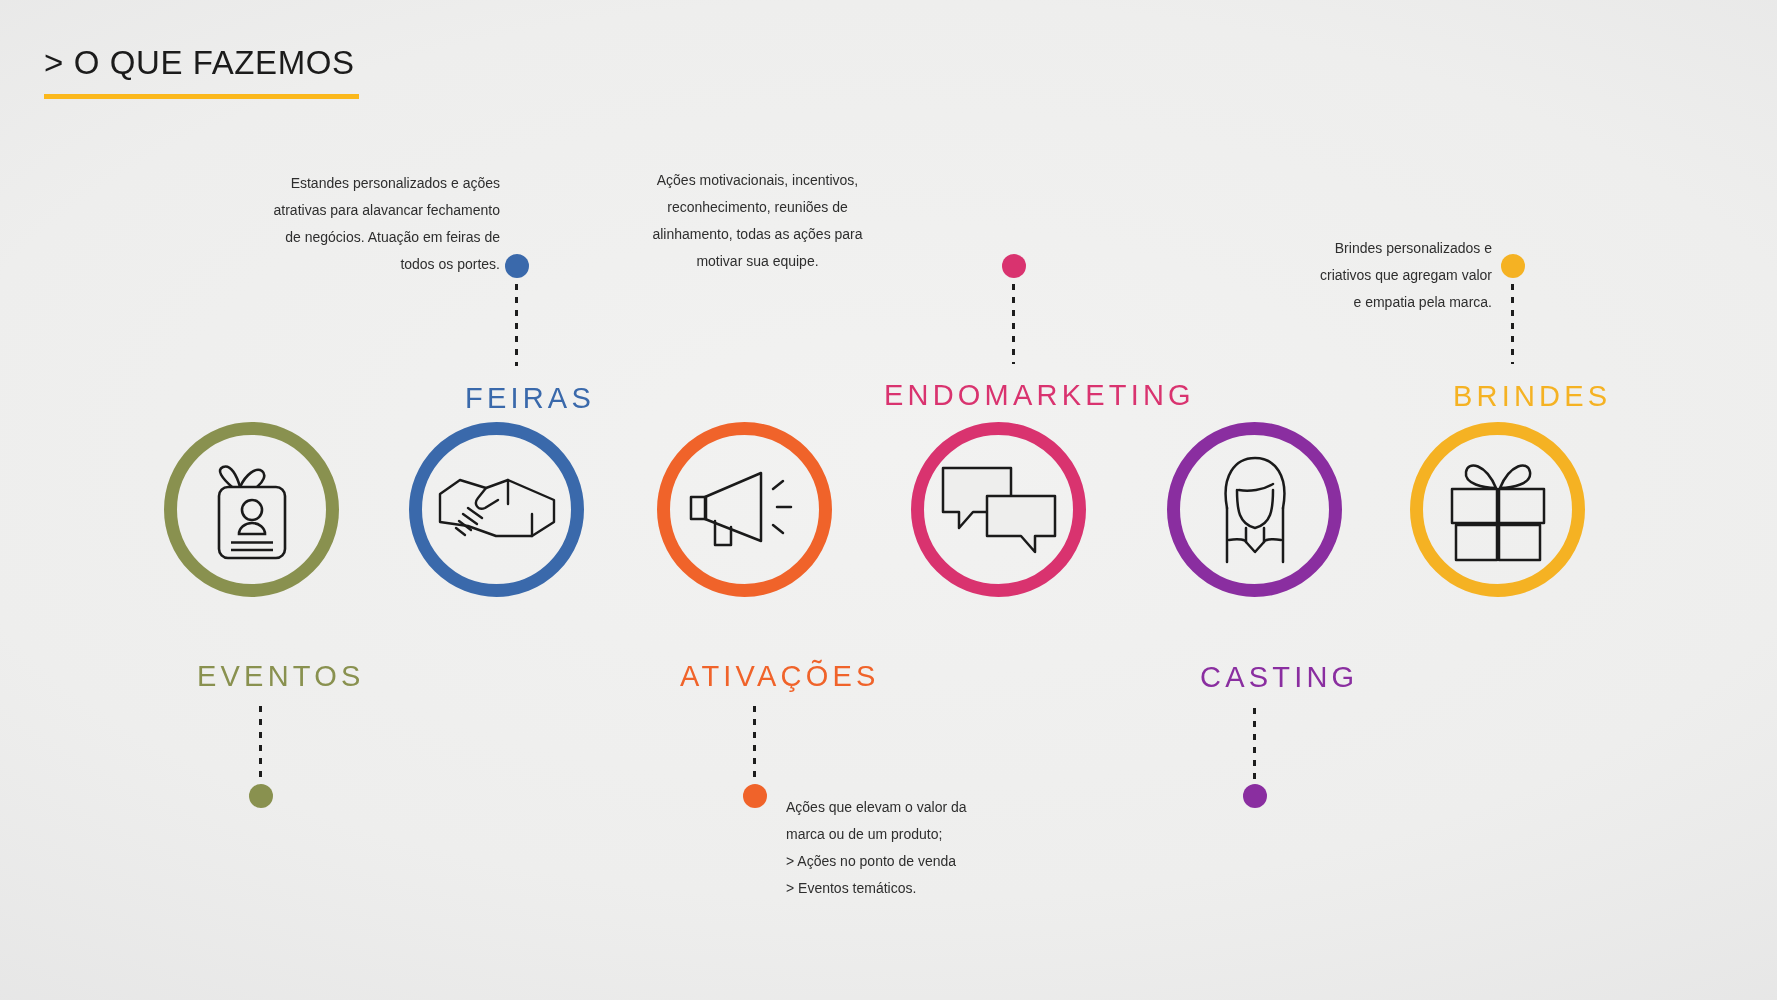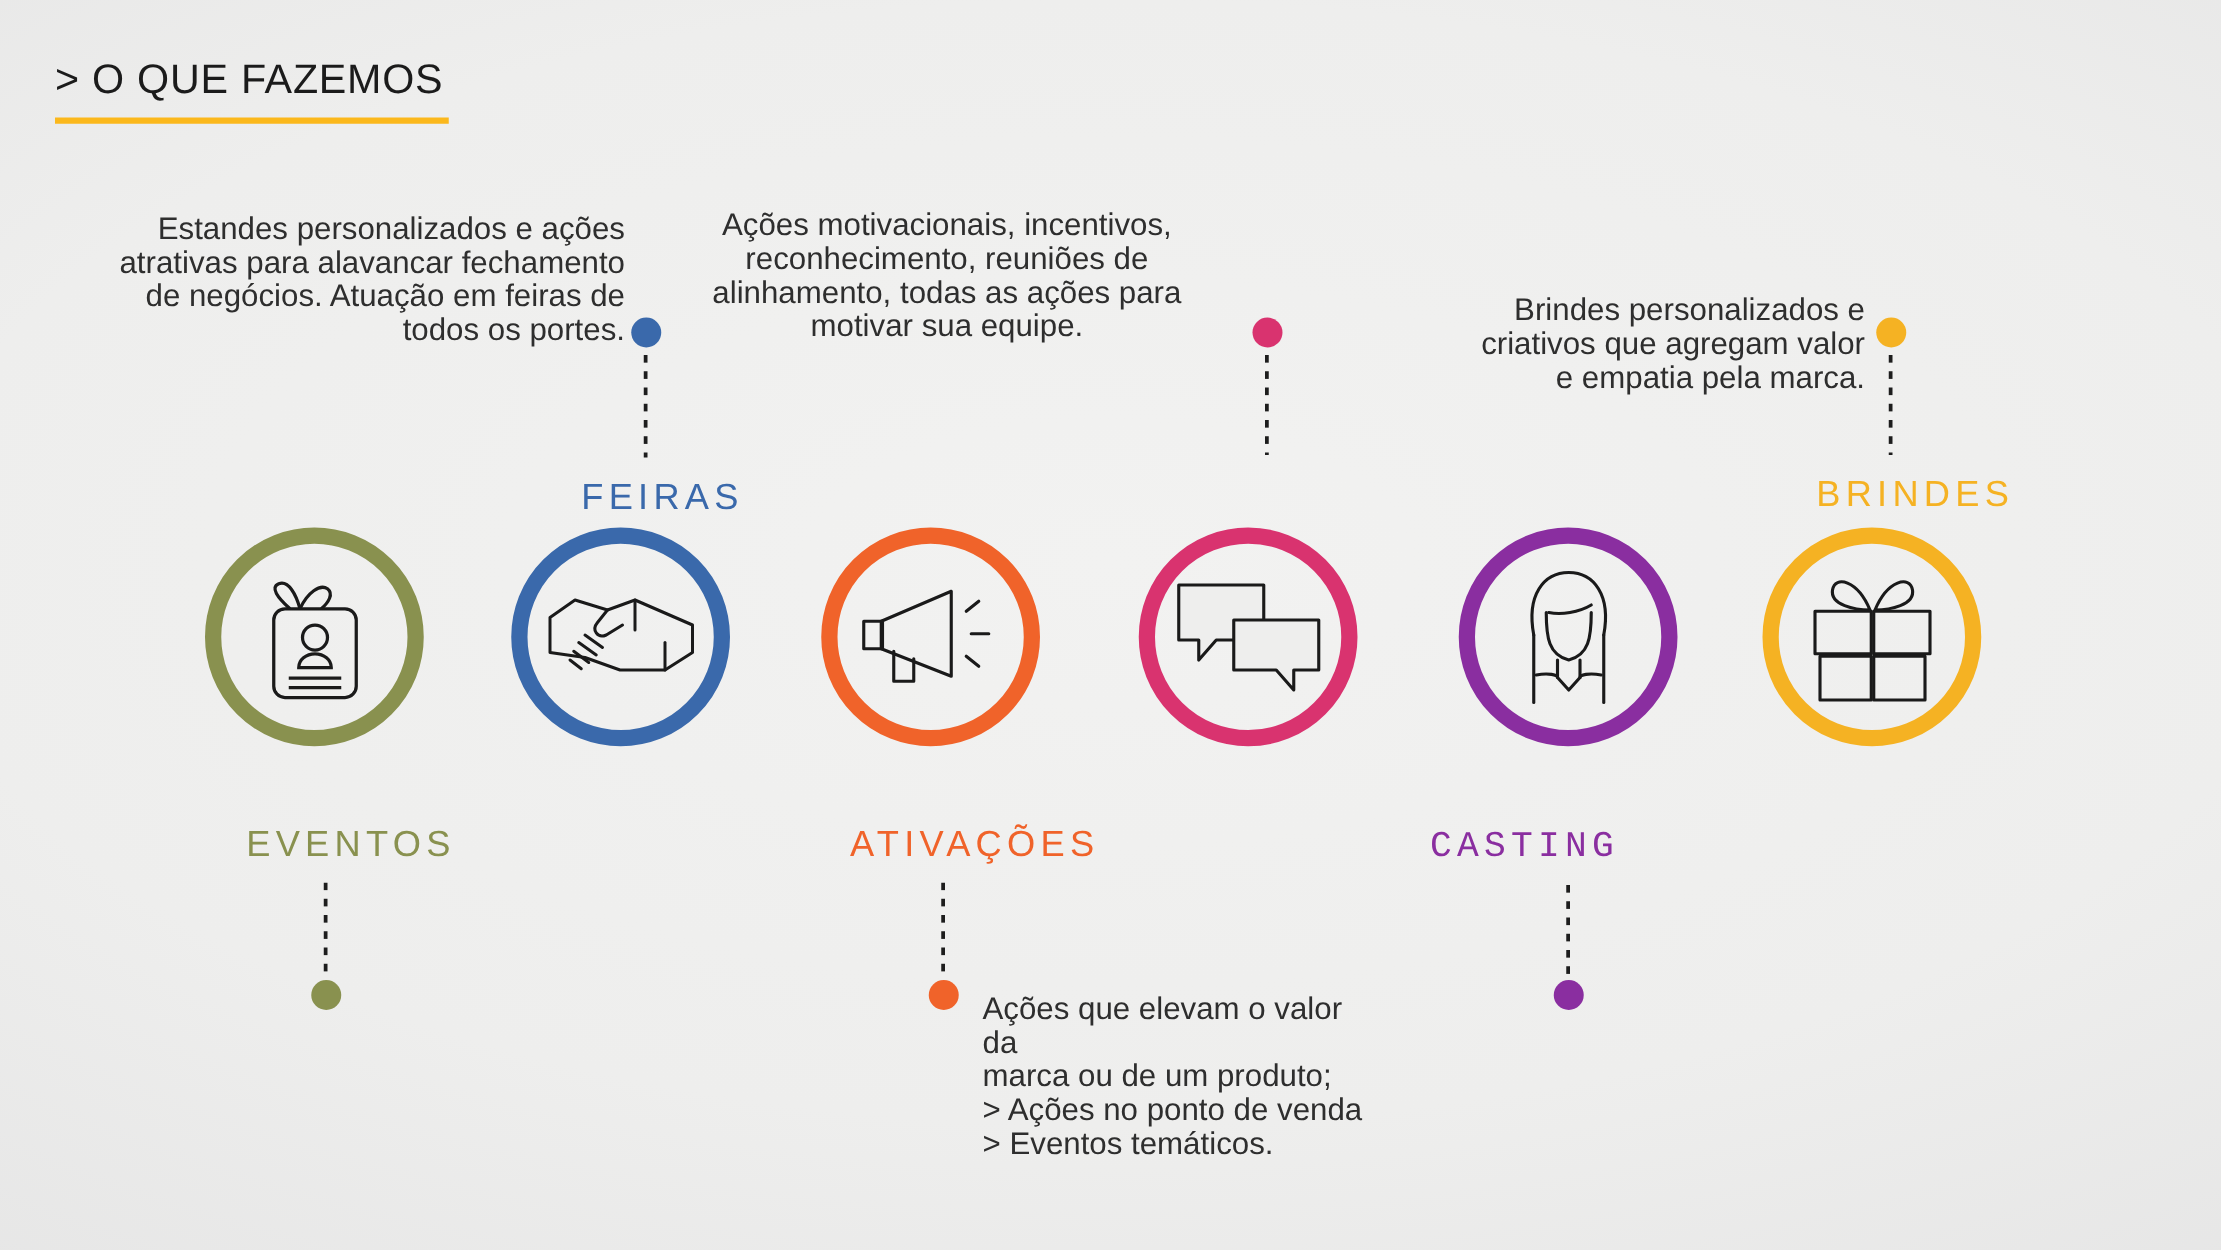--- a/index.html
+++ b/index.html
@@ -17,21 +17,21 @@
   .header h1{
     font-size:33px; font-weight:400; letter-spacing:.6px;
     color:#1b1b1b; white-space:nowrap;
   }
   .header .rule{
     margin-top:12px; width:315px; height:5px; background:#fbb81c;
   }
 
   
   .blurb{
-    position:absolute; font-size:25px; line-height:27px;
+    position:absolute; font-size:14px; line-height:27px;
     color:#2e2e2e; white-space:pre-line; font-weight:400;
   }
   .blurb.right{ text-align:right; }
   .blurb.left{ text-align:left; }
 
   
   .dots{
     position:absolute; width:3px;
     background-image:linear-gradient(to bottom,#1d1d1d 0 6px, rgba(0,0,0,0) 6px 13px);
     background-size:3px 13px;
@@ -80,20 +80,21 @@
   <div class="dot" style="left:505px; top:254px; width:24px; height:24px; background:#3a69ab;"></div>
   <div class="dots" style="left:515px; top:284px; height:82px;"></div>
 
   <div class="dot" style="left:1002px; top:254px; width:24px; height:24px; background:#d9336f;"></div>
   <div class="dots" style="left:1012px; top:284px; height:80px;"></div>
 
   <div class="dot" style="left:1501px; top:254px; width:24px; height:24px; background:#f5b223;"></div>
   <div class="dots" style="left:1511px; top:284px; height:80px;"></div>
 
   <div class="cat-label" style="left:465px; top:382px; color:#3a69ab;">FEIRAS</div>
+  <div class="cat-label" style="left:884px; top:379px; color:#d9336f;">ENDOMARKETING</div>
   <div class="cat-label" style="left:1453px; top:380px; color:#f5b223;">BRINDES</div>
 
   <div class="ring" style="left:164px; top:422px; width:175px; height:175px; border:13px solid #89914f;">
     <span>
       <svg width="92" height="104" viewBox="0 0 92 104">
         <g fill="none" stroke="#1a1a1a" stroke-width="2.6">
           <path d="M26 29 C16 20 10 12 17 9 C25 6 31 18 34 29"></path>
           <path d="M34 29 C40 16 50 9 56 13 C61 17 57 24 51 29"></path>
           <rect x="13" y="29" width="66" height="71" rx="9"></rect>
           <circle cx="46" cy="52" r="10"></circle>
@@ -175,21 +176,21 @@
           <rect x="57" y="31" width="45" height="34"></rect>
           <rect x="14" y="67" width="41" height="35"></rect>
           <rect x="57" y="67" width="41" height="35"></rect>
         </g>
       </svg>
     </span>
   </div>
 
   <div class="cat-label" style="left:197px; top:660px; color:#89914f;">EVENTOS</div>
   <div class="cat-label" style="left:680px; top:660px; color:#f0632a;">ATIVAÇÕES</div>
-  <div class="cat-label" style="left:1144px; top:661px; color:#8a2ea0;font-family:Liberation Mono, monospace;">CASTING</div>
+  <div class="cat-label" style="left:1200px; top:661px; color:#8a2ea0;">CASTING</div>
 
   <div class="dots" style="left:259px; top:706px; height:72px;"></div>
   <div class="dot" style="left:249px; top:784px; width:24px; height:24px; background:#89914f;"></div>
 
   <div class="dots" style="left:753px; top:706px; height:72px;"></div>
   <div class="dot" style="left:743px; top:784px; width:24px; height:24px; background:#f0632a;"></div>
 
   <div class="dots" style="left:1253px; top:708px; height:72px;"></div>
   <div class="dot" style="left:1243px; top:784px; width:24px; height:24px; background:#8a2ea0;"></div>
 

